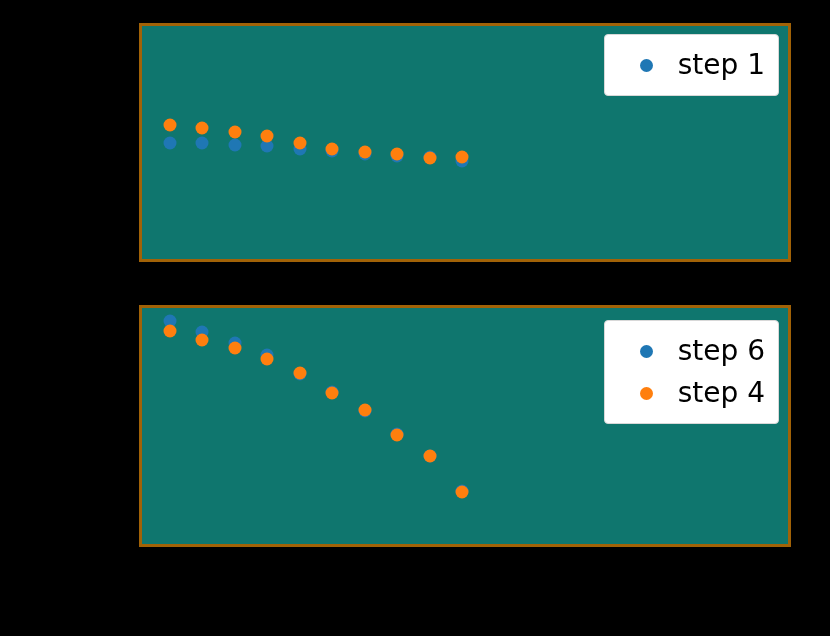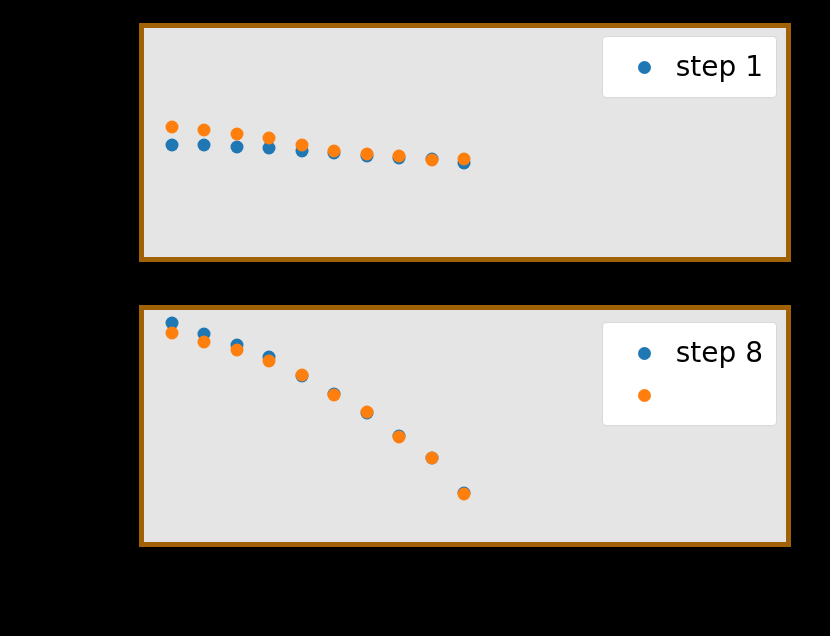--- a/index.html
+++ b/index.html
@@ -16,23 +16,23 @@
   }
   #figure {
     position: absolute;
     left: 0; top: 0;
     width: 830px;
     height: 636px;
     background: #000000;
   }
   .axes {
     position: absolute;
-    background: #e5e5e5;
+    background: #0f766e;
     box-sizing: border-box;
-    border: 5px solid #a16207;
+    border: 3px solid #a16207;
   }
   #axes-top {
     left: 139px;
     top: 23px;
     width: 652px;
     height: 239px;
   }
   #axes-bottom {
     left: 139px;
     top: 305px;
@@ -154,23 +154,24 @@
         <div class="marker m-orange" style="left: 222.95px; top: 102px; background: rgb(255, 127, 14);"></div>
         <div class="marker m-orange" style="left: 255.45px; top: 127.44px; background: rgb(255, 127, 14);"></div>
         <div class="marker m-orange" style="left: 287.95px; top: 147.84px; background: rgb(255, 127, 14);"></div>
         <div class="marker m-orange" style="left: 320.45px; top: 184.32px; background: rgb(255, 127, 14);"></div>
       </div>
     <div class="legend" id="legend-bottom">
       <div class="legend-row">
         <span class="legend-swatch-cell">
           <span class="legend-swatch m-blue"></span>
         </span>
-        <span class="legend-label">step 8</span>
+        <span class="legend-label">step 6</span>
       </div>
       <div class="legend-row">
         <span class="legend-swatch-cell">
           <span class="legend-swatch m-orange"></span>
         </span>
+        <span class="legend-label">step 4</span>
       </div>
     </div>
   </div>
 
 </div>
 
 </body></html>

